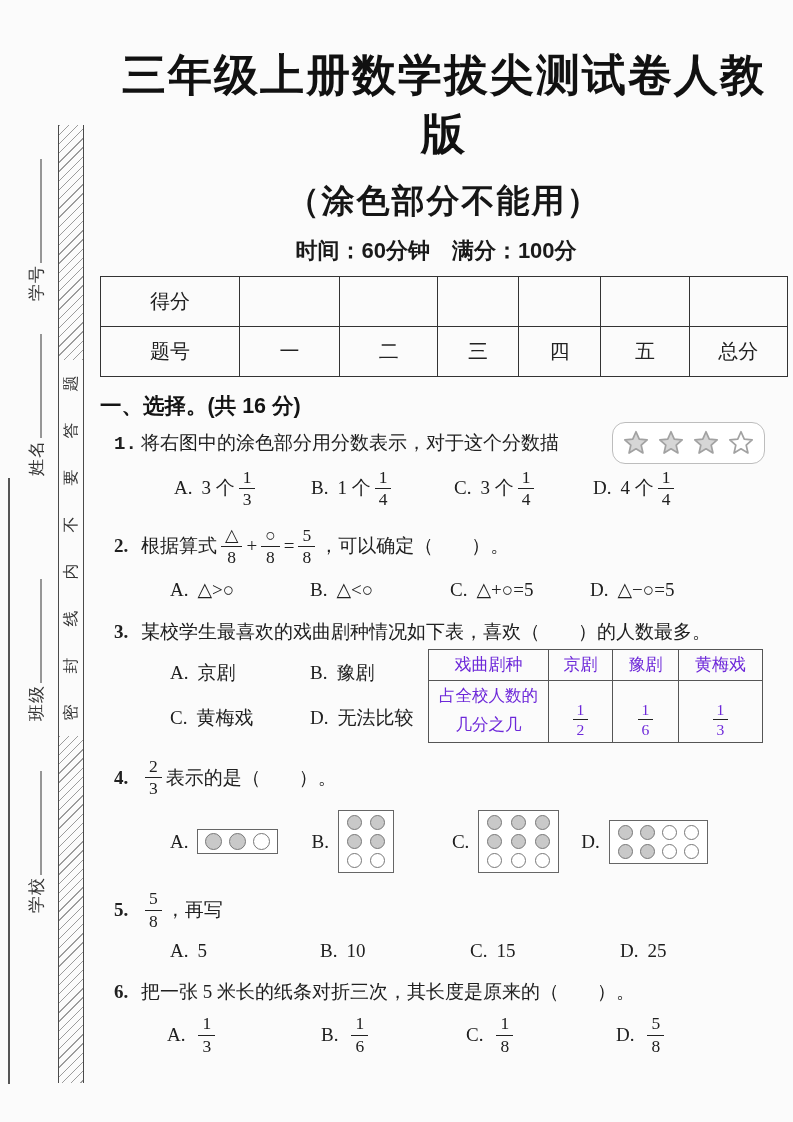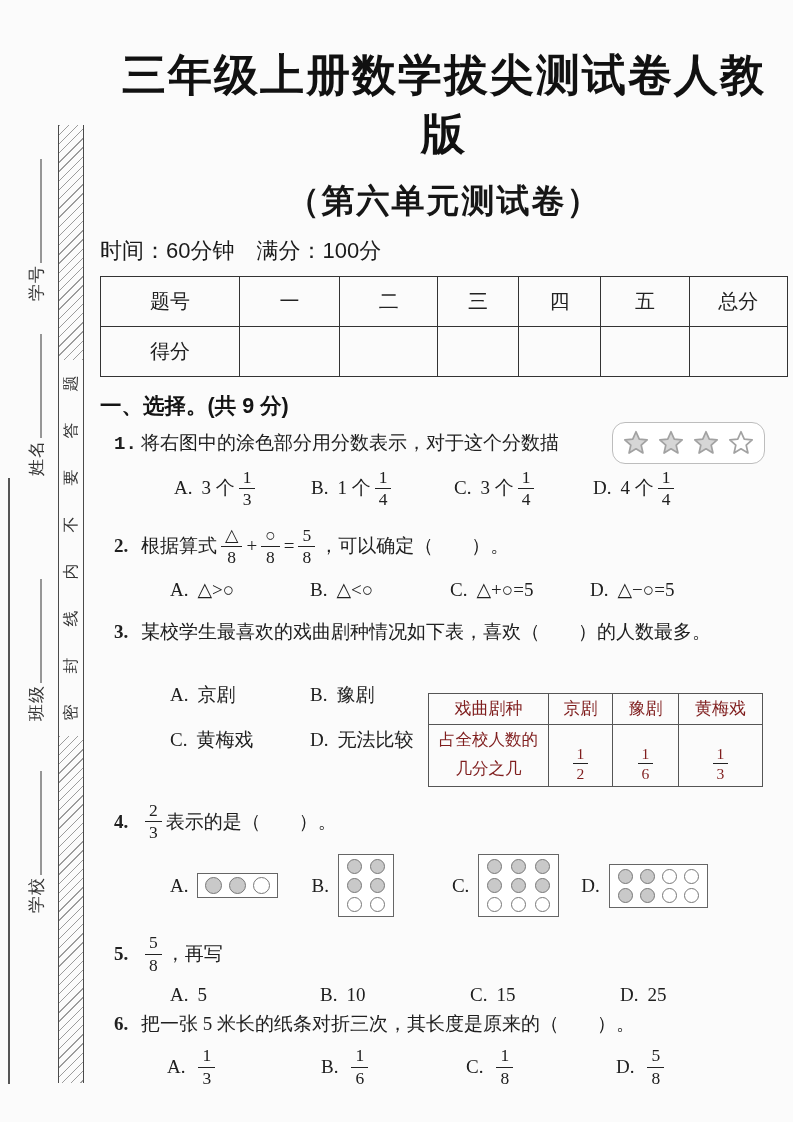--- a/index.html
+++ b/index.html
@@ -34,21 +34,21 @@
   .hatch-bottom { flex:1; }
   .seal-chars { display:flex; flex-direction:column; }
   .seal-char { height:47px; display:flex; align-items:center; justify-content:center; }
   .seal-char span { display:block; transform:rotate(-90deg); font-size:16px; color:#333; }
 
   
   .main { position:absolute; left:100px; top:12px; width:688px; }
   .hei { font-family:"Liberation Sans","DejaVu Sans",sans-serif; }
   .title { padding-top:34px; text-align:center; font-size:44px; font-weight:bold; letter-spacing:2px; color:#111; }
   .subtitle { margin-top:15px; text-align:center; font-size:33px; font-weight:bold; letter-spacing:2px; color:#161616; }
-  .meta { margin-top:12px; text-align:left; padding-right:16px; font-size:22px; font-weight:normal; color:#1a1a1a; }
+  .meta { margin-top:12px; text-align:center; padding-right:16px; font-size:22px; font-weight:bold; color:#1a1a1a; }
 
   .score-table { margin-top:10px; width:100%; border-collapse:collapse; table-layout:fixed; font-size:20px; text-align:center; }
   .score-table td { border:1.7px solid #333; height:50px; vertical-align:middle; }
 
   .section-heading { margin-top:14px; font-size:21.5px; font-weight:bold; color:#141414; }
 
   .questions { padding-left:14px; font-size:19px; line-height:1.5; color:#202020; }
   .q { position:relative; padding-left:27px; }
   .qnum { display:inline-block; width:27px; margin-left:-27px; font-weight:bold; }
   .stem-flex { display:flex; align-items:center; flex-wrap:nowrap; }
@@ -78,21 +78,21 @@
   }
   .star { width:26px; height:26px; display:block; }
 
   
   .q2 { margin-top:16px; }
 
   
   .q3 { margin-top:14px; }
   .q3-row { display:flex; align-items:center; margin-top:2px; }
   .q3-opts { margin-left:29px; width:258px; flex:0 0 258px; display:grid; grid-template-columns:140px auto; row-gap:16px; }
-  .q3-table { border-collapse:collapse; table-layout:fixed; width:334px; font-size:17px; text-align:center; color:#7f1d1d;margin-top:44px; }
+  .q3-table { border-collapse:collapse; table-layout:fixed; width:334px; font-size:17px; text-align:center; color:#6d28d9; }
   .q3-table td { border:1.4px solid #555; vertical-align:middle; }
   .q3-table .hrow td { height:31px; }
   .q3-table .drow td { height:62px; }
   .tbl-label div { line-height:1.75; font-size:16.5px; }
 
   
   .q4 { margin-top:14px; }
   .diagrams { display:flex; align-items:center; margin-left:29px; margin-top:10px; height:66px; }
   .dkey { margin-right:9px; }
   .dbox { display:grid; border:1.5px solid var(--box-border,#666); background:#fff; align-items:center; justify-items:center; }
@@ -103,21 +103,21 @@
   .dbox-1 { grid-gap:4px 8px; padding:4px 8px; margin-right:58px; }
   .dbox-1 .dot { width:15px; height:15px; }
   .dbox-2 { grid-gap:4px 9px; padding:4px 8px; margin-right:22px; }
   .dbox-2 .dot { width:15px; height:15px; }
   .dbox-3 { grid-gap:4px 7px; padding:4px 8px; }
   .dbox-3 .dot { width:15px; height:15px; }
 
   
   .q5 { margin-top:14px; }
   .q5-line2 { margin-top:8px; }
-  .q6 { }
+  .q6 { margin-top:12px; }
 </style>
 </head>
 <body>
 
 <div class="page">
 
   <div class="edge-line"></div>
 
   <div class="mfield mf0">
     <span>学号</span><span class="mline"></span>
@@ -159,56 +159,56 @@
       <div class="seal-char">
           <span>密</span>
         </div>
     </div>
     <div class="hatch hatch-bottom"></div>
   </div>
 
   <div class="main">
 
     <h1 class="title hei">三年级上册数学拔尖测试卷人教版</h1>
-    <h2 class="subtitle hei">（第六单元测试卷）</h2>
+    <h2 class="subtitle hei">（涂色部分不能用）</h2>
     <div class="meta hei">时间：60分钟　满分：100分</div>
 
     <table class="score-table">
       <colgroup>
         <col style="width:20.2%">
           <col style="width:14.6%">
           <col style="width:14.3%">
           <col style="width:11.7%">
         <col style="width:12.0%">
           <col style="width:12.9%">
           <col style="width:14.3%">
       </colgroup>
       <tbody>
       <tr>
+        <td>得分</td>
+        <td></td>
+        <td></td>
+        <td></td>
+        <td></td>
+        <td></td>
+        <td></td>
+      </tr>
+      <tr>
         <td>题号</td>
         <td>一</td>
         <td>二</td>
         <td>三</td>
         <td>四</td>
         <td>五</td>
         <td>总分</td>
       </tr>
-      <tr>
-        <td>得分</td>
-        <td></td>
-        <td></td>
-        <td></td>
-        <td></td>
-        <td></td>
-        <td></td>
-      </tr>
       </tbody>
     </table>
 
-    <div class="section-heading hei">一、选择。(共 9 分)</div>
+    <div class="section-heading hei">一、选择。(共 16 分)</div>
 
     <div class="questions">
 
       <div class="q q1">
         <div class="stars-box">
             <svg viewBox="0 0 24 24" class="star">
               <polygon points="12,1.6 15,8.4 22.3,9.1 16.8,14 18.4,21.2 12,17.4 5.6,21.2 7.2,14 1.7,9.1 9,8.4" fill="#d6d6d6" stroke="#a2a2a2" stroke-width="1.6" stroke-linejoin="round"></polygon>
             </svg>
             <svg viewBox="0 0 24 24" class="star">
               <polygon points="12,1.6 15,8.4 22.3,9.1 16.8,14 18.4,21.2 12,17.4 5.6,21.2 7.2,14 1.7,9.1 9,8.4" fill="#d6d6d6" stroke="#a2a2a2" stroke-width="1.6" stroke-linejoin="round"></polygon>

